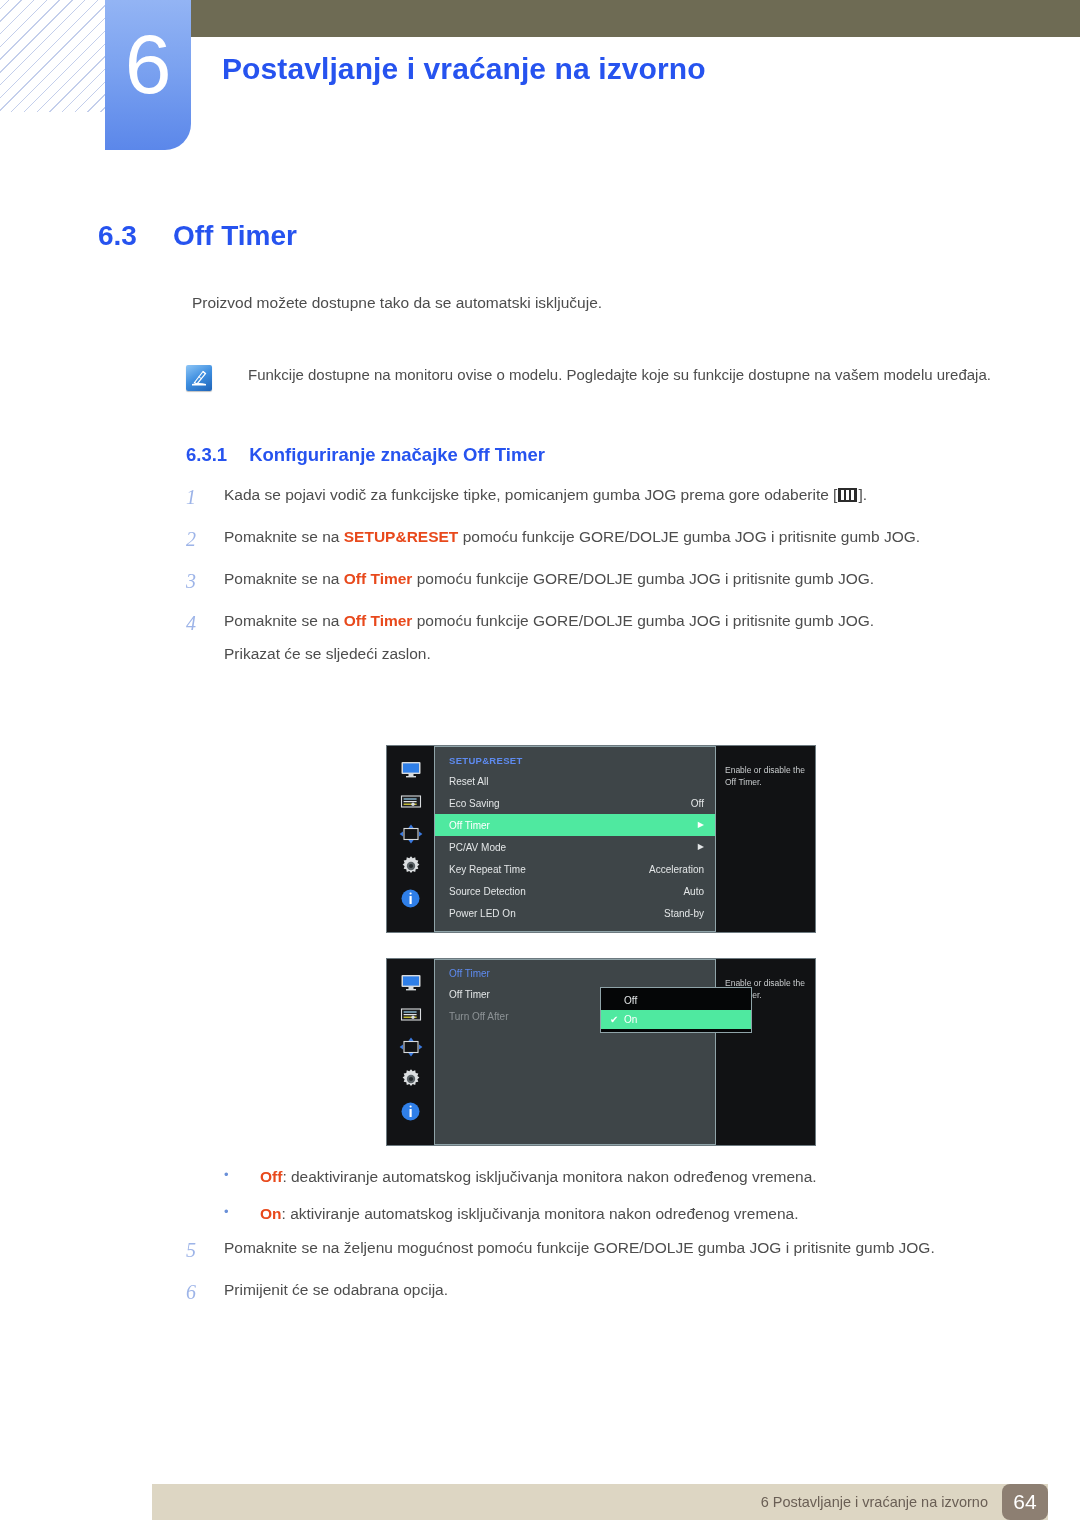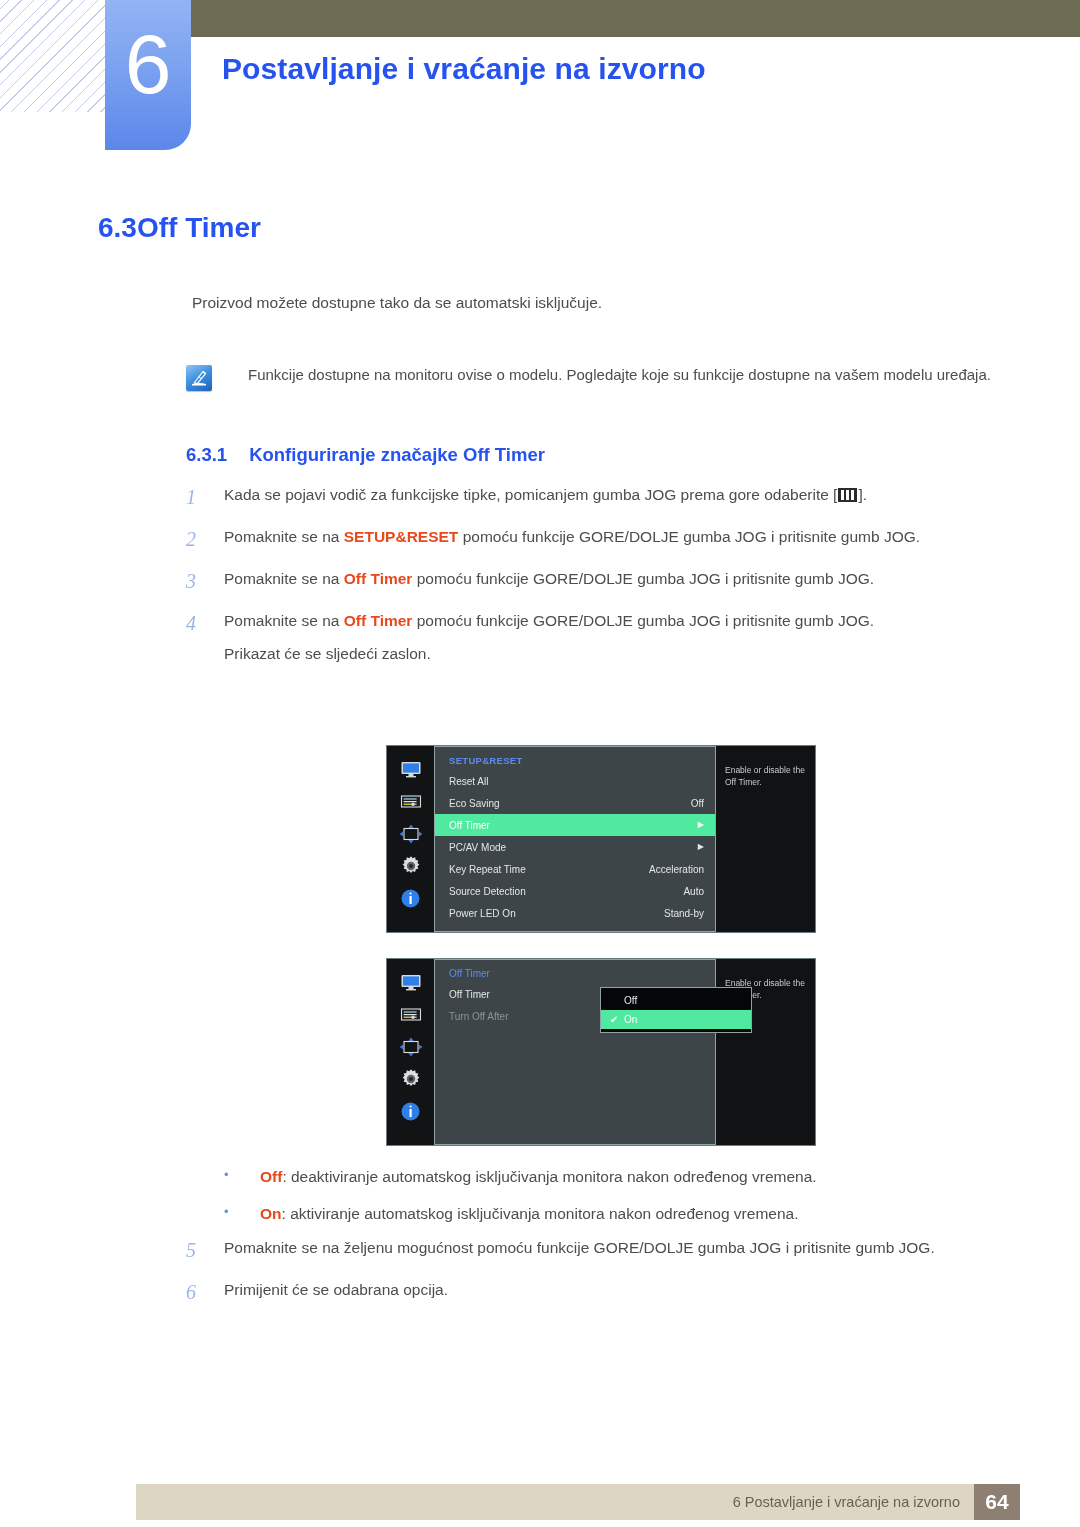--- a/index.html
+++ b/index.html
@@ -39,23 +39,23 @@
   }
   .hdr-title{
     position:absolute;left:222px;top:37px;height:64px;
     display:flex;align-items:center;
     color:#2653ef;font-size:30px;font-weight:bold;
     letter-spacing:.1px;
   }
 
   
   .sec-head{
-    position:absolute;left:98px;top:212px;
+    position:absolute;left:98px;top:220px;
     color:#2653ef;font-size:28px;font-weight:bold;
-    display:flex;align-items:baseline;
+    display:flex;gap:36px;align-items:baseline;
   }
   .sec-head .num{width:auto;}
 
   
   .intro{
     position:absolute;left:192px;top:292px;width:830px;
     font-size:15.5px;color:#4d4d4d;line-height:1.45;
   }
 
   
@@ -170,31 +170,31 @@
   .bl{display:flex;gap:0;margin-bottom:14px;font-size:15.5px;line-height:1.5;}
   .bl-dot{
     flex:0 0 36px;color:#6a90d8;font-size:13px;line-height:1.5;
   }
   .bl-txt{flex:1;color:#4d4d4d;}
 
   .steps2{position:absolute;left:186px;top:1235px;width:840px;}
 
   
   .footer{
-    position:absolute;left:136px;top:1484px;
+    position:absolute;left:152px;top:1484px;
     width:884px;height:36px;background:#ddd6c3;
-    display:flex;align-items:center;justify-content:flex-end;
+    display:flex;align-items:center;justify-content:flex-end;padding-left:12px;
   }
   .footer-txt{
     font-size:14.5px;color:#6a5f55;padding-right:14px;
   }
   .footer-page{
     width:46px;height:36px;background:#8d7f72;
-    color:#ffffff;font-size:21px;font-weight:bold;
-    display:flex;align-items:center;justify-content:center;
+    color:#ffffff;font-size:21px;font-weight:normal;
+    display:flex;align-items:center;justify-content:center;border-radius:8px;
   }
 </style>
 </head>
 <body>
 
 <div class="hdr-hatch"></div>
 <div class="hdr-olive"></div>
 <div class="hdr-tab">
   <div class="hdr-tab-num">6</div>
 </div>

